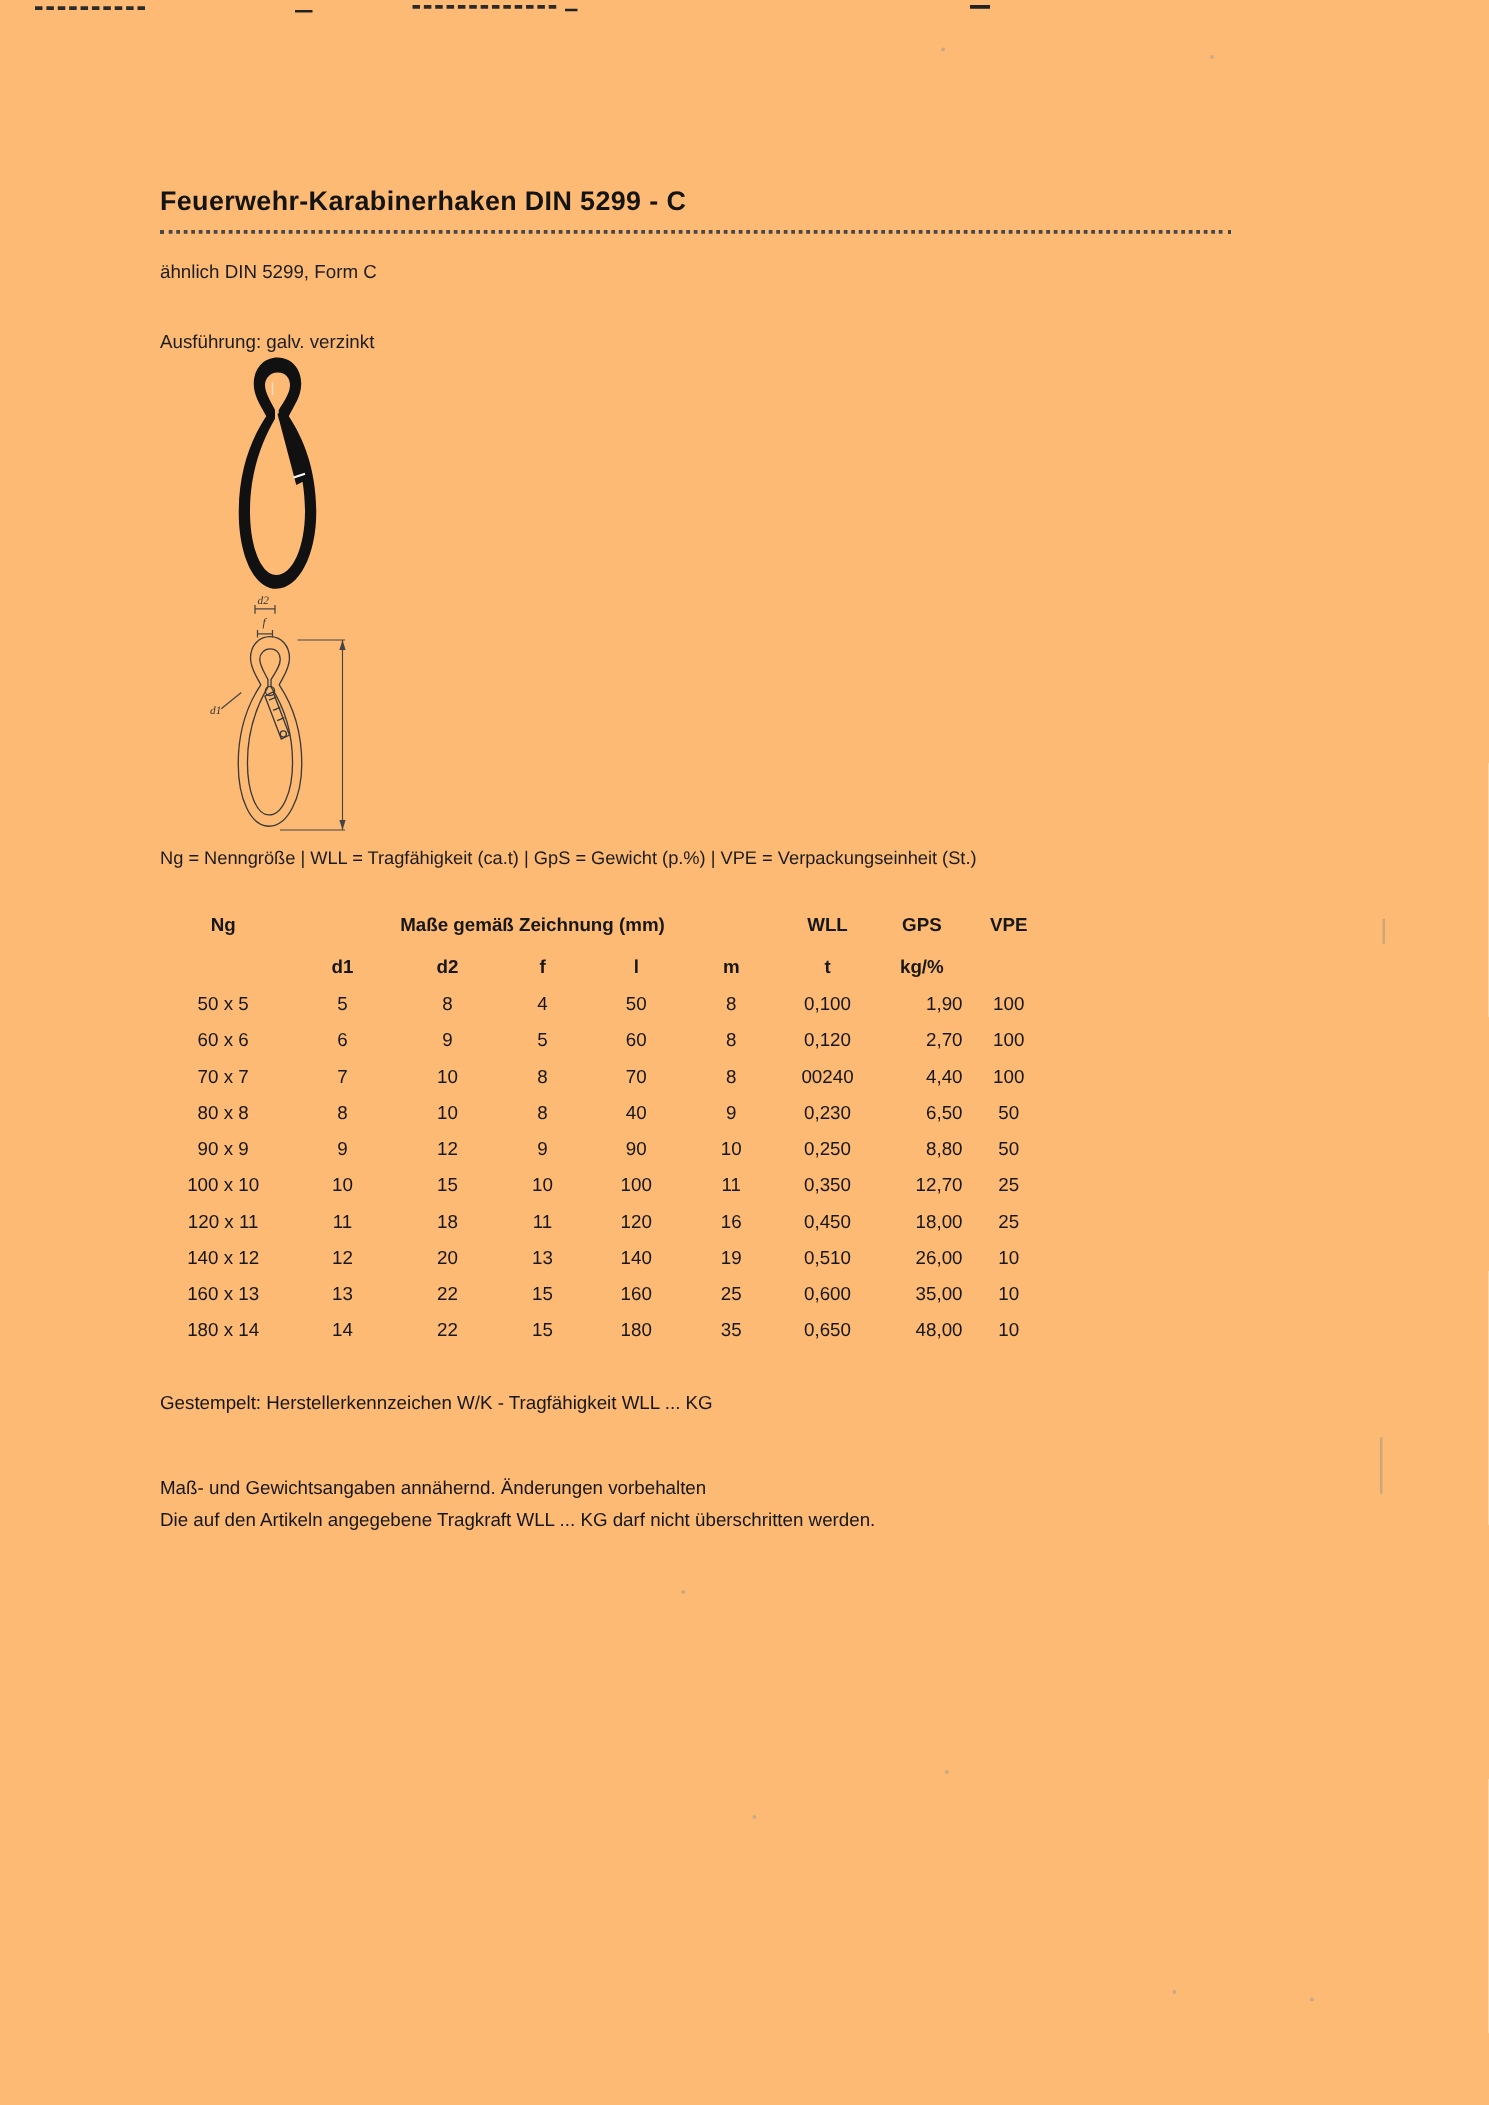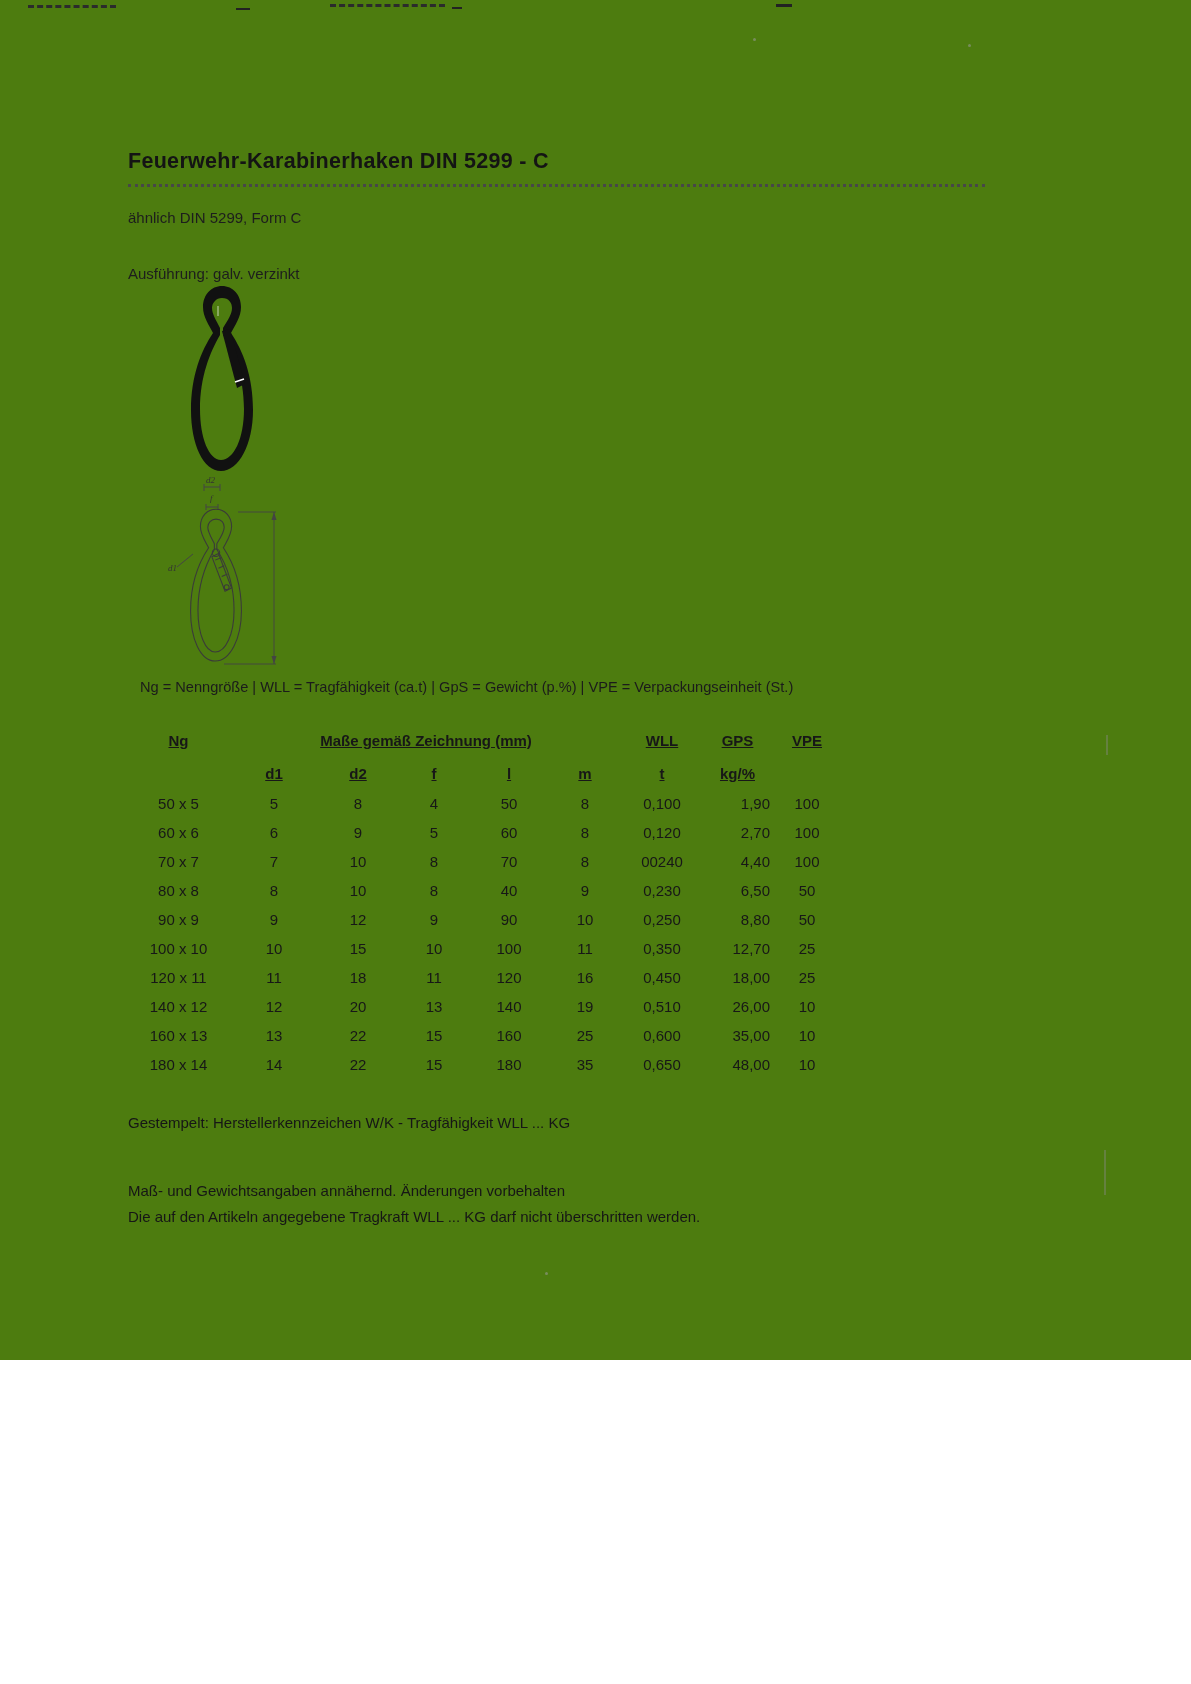--- a/index.html
+++ b/index.html
@@ -1,43 +1,43 @@
 <!DOCTYPE html>
 <html><head>
 <meta charset="utf-8">
 <style>
   * { margin:0; padding:0; box-sizing:border-box; }
   html,body { background:#ffffff; }
   body { font-family:"Liberation Sans", sans-serif; color:#1c1c1c; }
-  .page { position:relative; width:1191px; height:1360px; background:#4d7c0f; overflow:hidden; }
+  .page { position:relative; width:1191px; height:1684px; background:#fdba74; overflow:hidden; }
 
   
   .artifact { position:absolute; background:#222; }
   .dashline { position:absolute; height:0; border-top:3px dashed #2b2b2b; }
   .speck { position:absolute; width:3px; height:3px; background:#9a9a9a; border-radius:50%; opacity:.55; }
   .edge-mark { position:absolute; width:2px; background:#8a8a8a; opacity:.4; }
 
   .title { position:absolute; left:128px; top:149px; font-size:21.5px; font-weight:700;
            letter-spacing:.3px; color:#141414; }
   .title-rule { position:absolute; left:128px; top:184px; width:857px; height:0;
                 border-bottom:3px dotted #474747; }
 
   .sub { position:absolute; left:128px; font-size:15px; color:#1d1d1d; }
   .sub1 { top:209px; }
   .sub2 { top:265px; }
 
   .hook-photo { position:absolute; left:172px; top:282px; }
   .hook-drawing { position:absolute; left:166px; top:474px; }
   .dim-label { font-family:"Liberation Serif", serif; font-style:italic; font-size:9px; fill:#333; }
 
-  .legend { position:absolute; left:140px; top:679px; font-size:14.6px; color:#1b1b1b; }
+  .legend { position:absolute; left:128px; top:679px; font-size:14.6px; color:#1b1b1b; }
 
   .spec-table { position:absolute; left:128px; top:722px; border-collapse:collapse;
                 font-size:15px; color:#171717; table-layout:fixed; }
-  .spec-table th { font-weight:700; text-align:center; vertical-align:middle;text-decoration:underline; }
+  .spec-table th { font-weight:700; text-align:center; vertical-align:middle; }
   .spec-table td { text-align:center; vertical-align:middle; height:29px; }
   .spec-table thead tr.group-row th { height:36px; }
   .spec-table thead tr.sub-row th { height:31px; }
   .spec-table td.c7 { text-align:right; padding-right:4px; }
 
   .note { position:absolute; left:128px; font-size:15px; color:#161616; }
   .note.bold { font-weight:400; }
   .note1 { top:1114px; }
   .note2 { top:1208px; }
   .note3 { top:1182px; }

